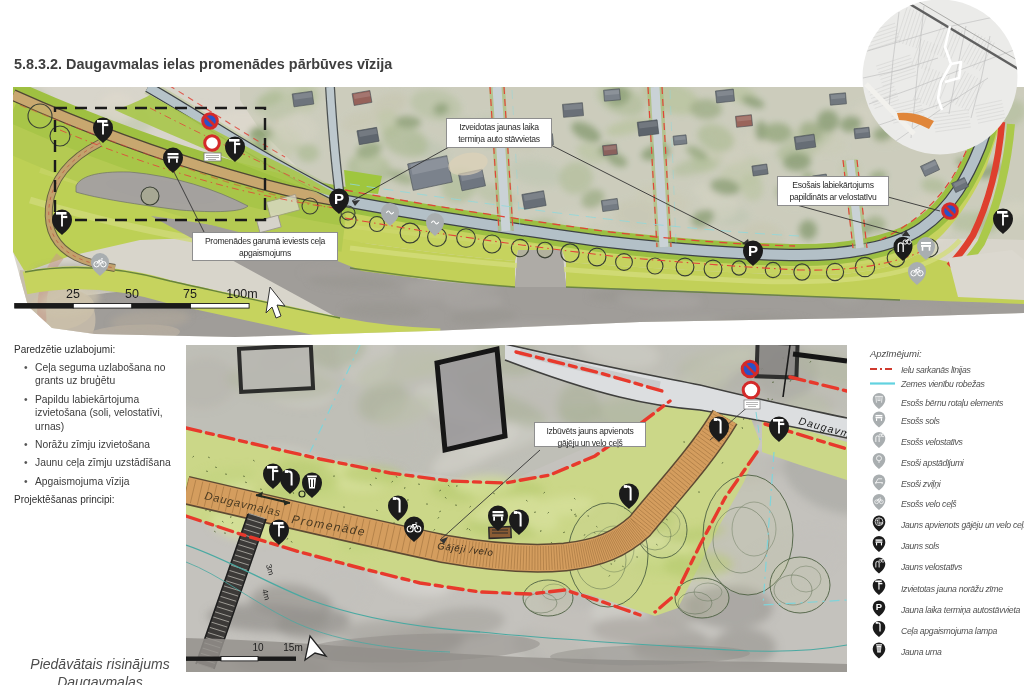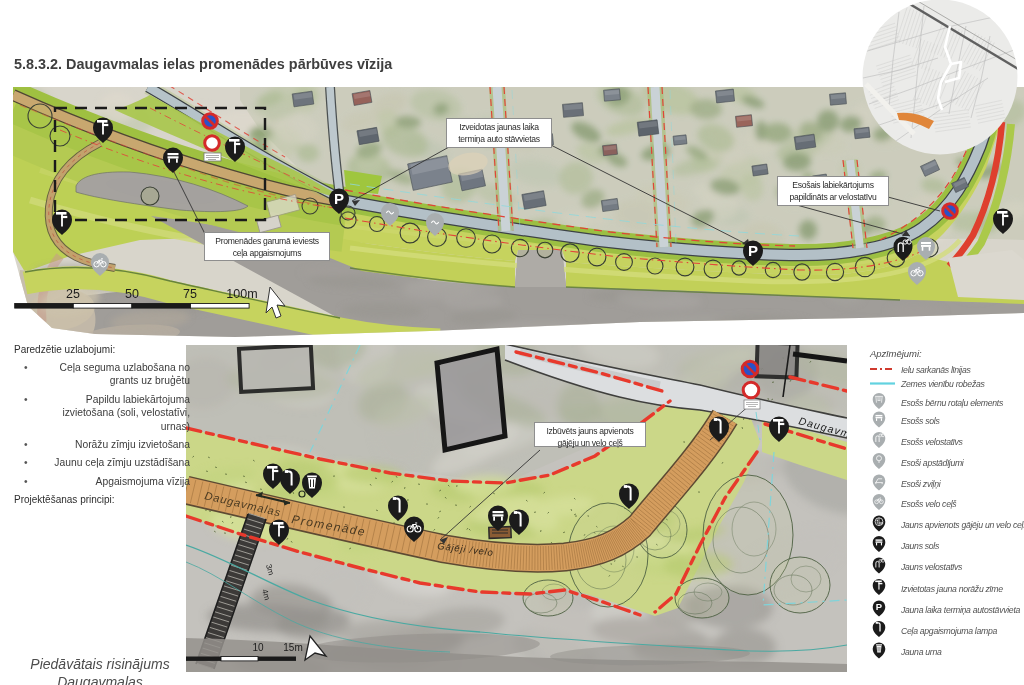--- a/index.html
+++ b/index.html
@@ -2,21 +2,21 @@
 <html><head><meta charset="utf-8">
 <style>
   html,body { margin:0; padding:0; background:#fff; width:1024px; height:685px; overflow:hidden; }
   * { box-sizing:border-box; }
   body { font-family:"Liberation Sans", sans-serif; position:relative; }
   .title { position:absolute; left:14px; top:55px; font-size:15.5px; font-weight:bold; color:#3f3f3f; transform:scaleX(0.93); transform-origin:left center; white-space:nowrap; }
   .callout { position:absolute; background:#fff; border:1px solid #8e8e8e; padding:2px 4px 3px 4px; font-size:8.6px; letter-spacing:-0.3px; line-height:1.4; color:#2b2b2b; z-index:8;text-align:center; }
   .leftcol { position:absolute; left:14px; top:344px; width:176px; font-size:10.3px; color:#3c3c3c; }
   .leftcol h3 { font-size:10px; font-weight:normal; color:#2e2e2e; margin:0 0 6px 0; }
   .leftcol ul { margin:0 0 6px 0; padding:0 0 0 21px; list-style:none; }
-  .leftcol li { position:relative; margin-bottom:5px; line-height:1.3;text-align:right; }
+  .leftcol li { position:relative; margin-bottom:5px; line-height:1.3; }
   .leftcol li:before { content:"•"; position:absolute; left:-11px; color:#555; }
   .note { position:absolute; left:22px; top:656px; width:156px; font-size:14px; font-style:italic; color:#4c4c4c; line-height:1.25; text-align:center; }
   svg { position:absolute; display:block; }
 </style></head>
 <body>
 <div class="title">5.8.3.2. Daugavmalas ielas promenādes pārbūves vīzija</div>
 <svg style="left:0;top:0" width="1024" height="345" viewBox="0 0 1024 345">
 <defs>
 <filter id="blur3" x="-20%" y="-20%" width="140%" height="140%">
         <feGaussianBlur stdDeviation="3"></feGaussianBlur>
@@ -873,21 +873,21 @@
         <path d="M-2.52,-2.835 H2.52 L1.7639999999999998,3.7800000000000002 H-1.7639999999999998 Z" fill="#fff"></path>
         <rect x="-3.0" y="-4.4" width="6.0" height="1.1" fill="#fff"></rect>
         <path d="M-0.9450000000000001,-1.8900000000000001 V2.835 M0.9450000000000001,-1.8900000000000001 V2.835" stroke="#111" stroke-width="0.5670000000000001"></path>
       </g>
     </g>
     <text x="901" y="655.0" font-size="8.7" font-style="italic" letter-spacing="-0.3" fill="#525252" font-family="Liberation Sans, sans-serif">Jauna urna</text>
 </svg>
 
 <div class="callout" style="left:446px;top:118px;width:106px;height:30px">Izveidotas jaunas laika termiņa auto stāvvietas</div>
 <div class="callout" style="left:777px;top:176px;width:112px;height:30px">Esošais labiekārtojums papildināts ar velostatīvu</div>
-<div class="callout" style="left:204px;top:232px;width:126px;height:29px">Promenādes garumā ieviests ceļa apgaismojums</div>
+<div class="callout" style="left:192px;top:232px;width:146px;height:29px">Promenādes garumā ieviests ceļa apgaismojums</div>
 <div class="callout" style="left:534px;top:422px;width:112px;height:25px">Izbūvēts jauns apvienots gājēju un velo ceļš</div>
 
 <div class="leftcol">
 <h3>Paredzētie uzlabojumi:</h3>
 <ul>
 <li>Ceļa seguma uzlabošana no grants uz bruģētu</li>
 <li>Papildu labiekārtojuma izvietošana (soli, velostatīvi, urnas)</li>
 <li>Norāžu zīmju izvietošana</li>
 <li>Jaunu ceļa zīmju uzstādīšana</li>
 <li>Apgaismojuma vīzija</li>

